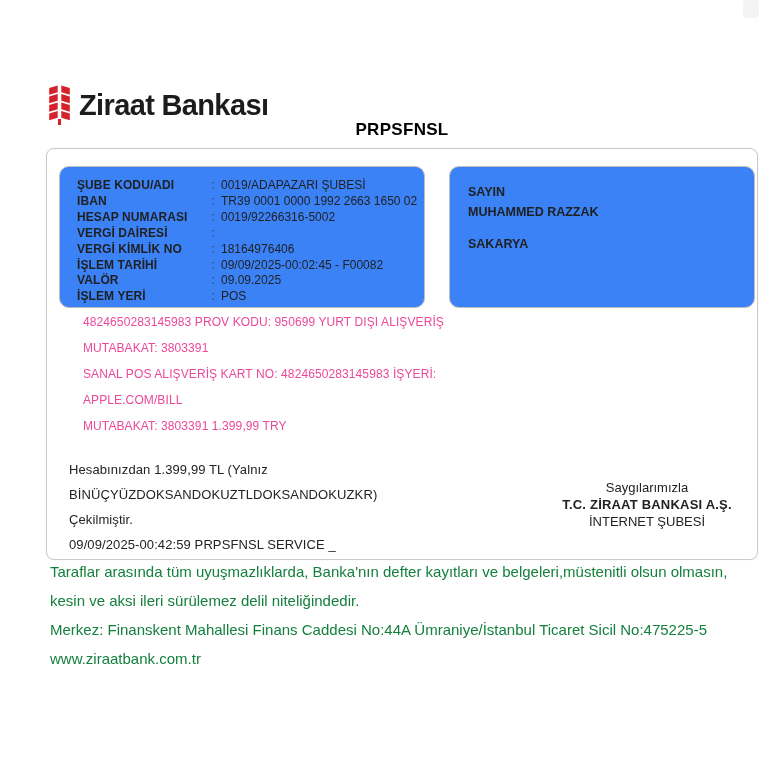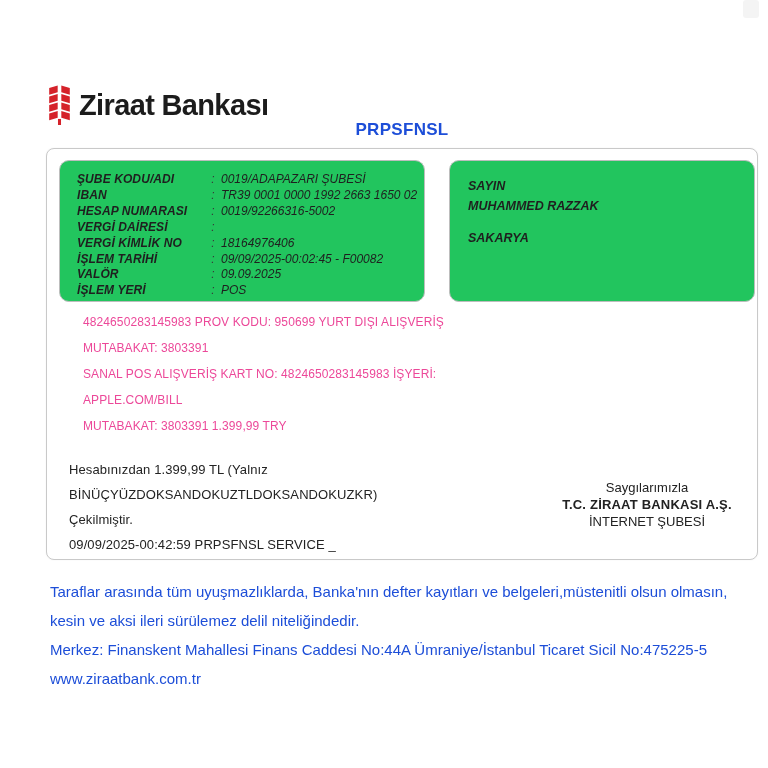--- a/index.html
+++ b/index.html
@@ -22,35 +22,35 @@
   .logo {
     position: absolute; left: 46px; top: 85px;
     display: flex; align-items: center;
   }
   .logo svg { width: 27px; height: 40px; margin-right: 6px; }
   .logo-text { font-size: 29px; letter-spacing: -0.6px; color: #1c1c1c; white-space: nowrap; }
   .logo-text .w1 { font-weight: bold; }
   .logo-text .w2 { font-weight: bold; margin-left: 7px; }
   .doc-title {
     position: absolute; left: 46px; top: 120px; width: 712px;
-    text-align: center; font-weight: bold; font-size: 17px; color: #1d4ed8;
+    text-align: center; font-weight: bold; font-size: 17px; color: #000000;
     letter-spacing: 0.3px;
   }
   
   .outer-box {
     position: absolute; left: 46px; top: 148px;
     width: 710px; height: 410px;
     border: 1px solid #c9c9c9; border-radius: 8px;
     background: #ffffff;
     box-shadow: 0 0 2px rgba(0,0,0,0.06);
   }
   .inner-box {
-    position: absolute; top: 11px;
+    position: absolute; top: 17px;
     border: 1px solid #bdbdbd; border-radius: 10px;
-    box-sizing: border-box; background: #22c55e; font-style: italic;
+    box-sizing: border-box; background: #3b82f6;
   }
   .acct-box { left: 12px; width: 366px; height: 142px; padding: 11px 8px 0 17px; }
   .acct-row { display: flex; font-size: 12px; line-height: 15.9px; }
   .acct-row .lbl { width: 128px; font-weight: bold; flex: none; letter-spacing: 0.1px; }
   .acct-row .colon { width: 16px; flex: none; text-align: center; color: #3a3a3a; }
   .acct-row .val { white-space: nowrap; text-align: center; }
   .recip-box { left: 402px; width: 306px; height: 142px; padding: 15px 8px 0 18px;
     font-weight: bold; font-size: 12.5px; line-height: 20px; }
   .recip-spacer { height: 12px; }
   
@@ -65,21 +65,21 @@
     white-space: nowrap;
   }
   .signature {
     position: absolute; left: 450px; top: 330px; width: 300px;
     text-align: center; font-size: 13px; line-height: 17px; color: #222;
   }
   .signature .sig-company { font-weight: bold; letter-spacing: 0.2px; }
   
   .footer {
     position: absolute; left: 50px; top: 564px; width: 706px;
-    font-size: 15px; color: #1d4ed8; margin-top: 20px;
+    font-size: 15px; color: #15803d;
   }
   .footer-line { margin-bottom: 12.5px; line-height: 16.5px; white-space: nowrap; }
 </style>
 </head>
 <body>
 
 <div class="page">
 
   <div class="corner-artifact"></div>
 

